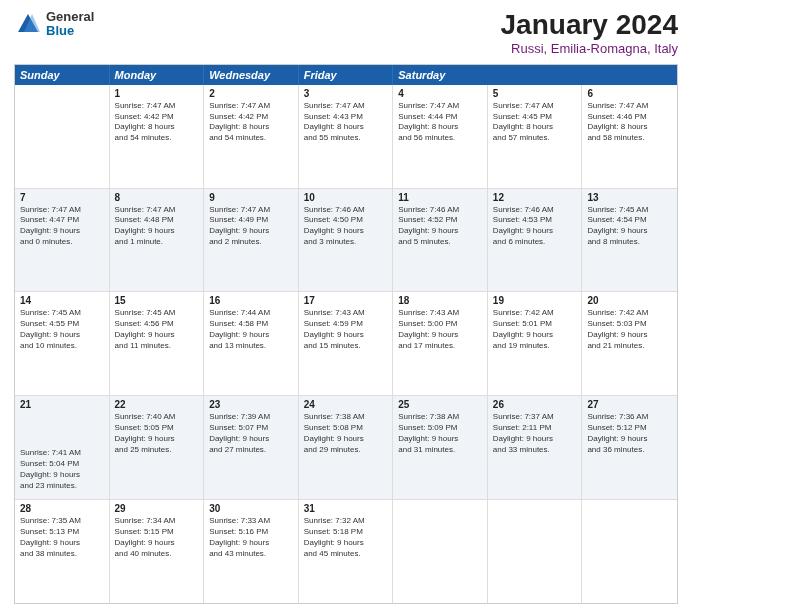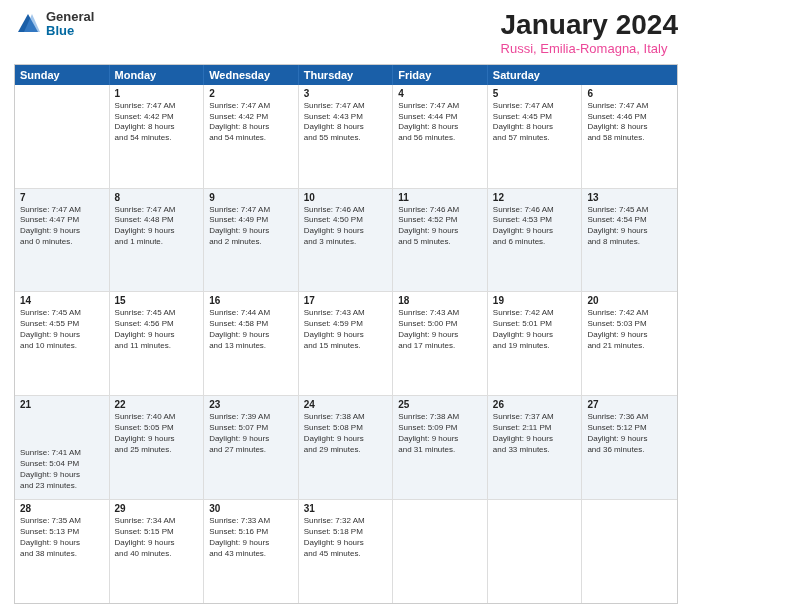--- a/index.html
+++ b/index.html
@@ -36,42 +36,43 @@
       font-weight: bold;
       line-height: 1.1;
     }
     .logo-text span:first-child { color: #333; }
     .logo-text span:last-child { color: #0369a1; }
     .logo-icon {
       width: 28px;
       height: 28px;
     }
     .header-right {
-      text-align: left;
+      text-align: right;
     }
     .month-title {
       font-size: 28px;
       font-weight: bold;
       color: #222;
       line-height: 1.1;
     }
     .location {
       font-size: 13px;
-      color: #ec4899;
+      color: #701a75;
     }
     .calendar {
       flex: 1;
       display: flex;
       flex-direction: column;
       border: 1px solid #ccc;
     }
     .cal-header {
       display: grid;
       grid-template-columns: repeat(7, 1fr);
       background: #1a5fa8;
+      font-style: italic;
     }
     .cal-header-cell {
       color: #fff;
       font-size: 11px;
       font-weight: bold;
       padding: 4px 5px;
       text-align: left;
       border-right: 1px solid #2a6fb8;
     }
     .cal-header-cell:last-child { border-right: none; }
@@ -131,21 +132,20 @@
       <div class="month-title">January 2024</div>
       <div class="location">Russi, Emilia-Romagna, Italy</div>
     </div>
   </div>
 
   <div class="calendar">
     <div class="cal-header">
       <div class="cal-header-cell">Sunday</div>
       <div class="cal-header-cell">Monday</div>
       <div class="cal-header-cell">Wednesday</div>
-      <div class="cal-header-cell">Thursday</div>
       <div class="cal-header-cell">Friday</div>
       <div class="cal-header-cell">Saturday</div>
     </div>
     <div class="cal-body" id="cal-body">
     <div class="cal-row">
           <div class="cal-cell"></div>
           <div class="cal-cell">
             <span class="day-num">1</span>
             <div class="cell-text" style="white-space: pre-line;">Sunrise: 7:47 AM
 Sunset: 4:42 PM

